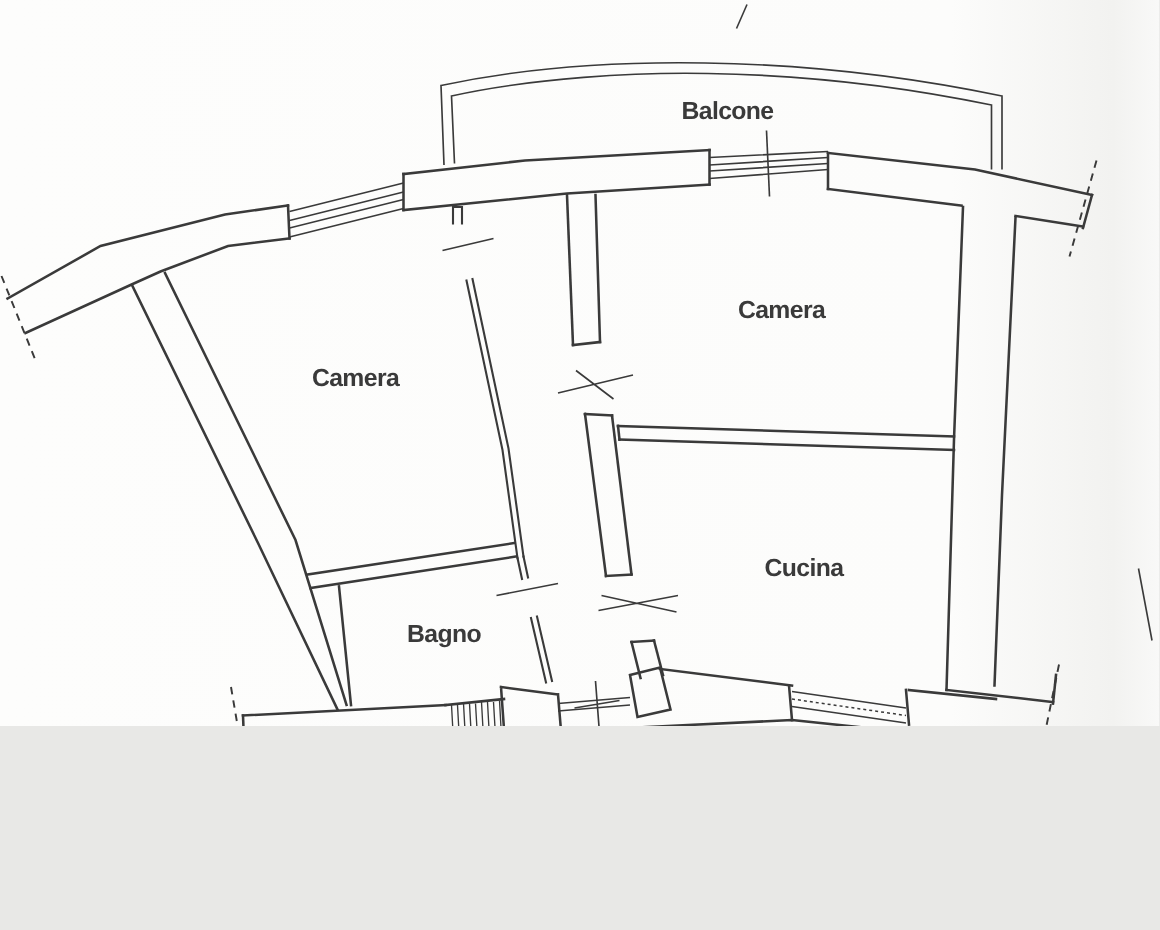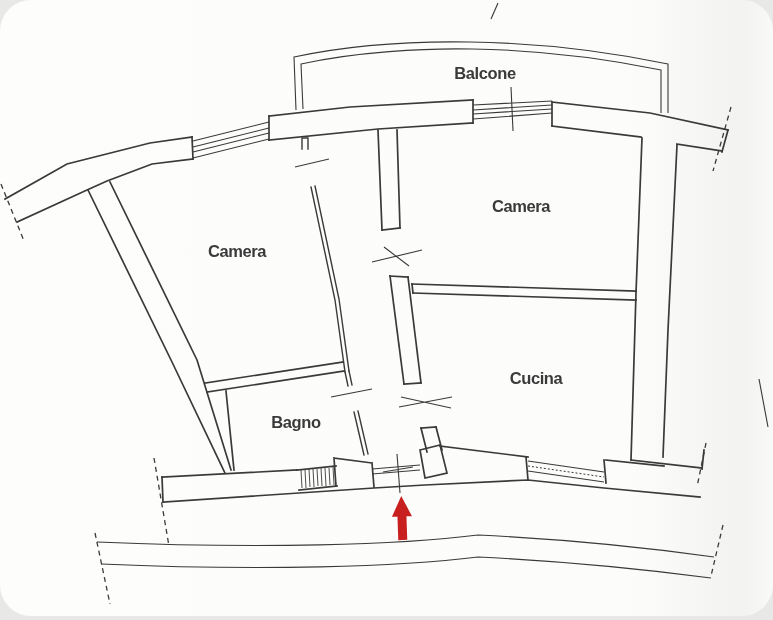--- a/index.html
+++ b/index.html
@@ -1,23 +1,22 @@
 <!DOCTYPE html>
 <html><head>
 <meta charset="utf-8">
 <style>
   html,body{margin:0;padding:0;background:#e8e8e6;}
   .plan-page{
     position:relative;
-    width:773px;height:616px;
+    width:773px;height:484px;
     margin:0 auto;
     background:linear-gradient(90deg,#fdfdfc 0%,#fcfcfb 82%,#f2f2f0 96%,#f9f9f8 100%);
     overflow:hidden;
     font-family:"Liberation Sans", sans-serif;
-    border-radius:31px;
   }
   svg{position:absolute;left:0;top:0;display:block;}
   .room-label{
     font-family:"Liberation Sans", sans-serif;
     font-weight:700;
     font-size:16.5px;
     letter-spacing:-0.4px;
   }
   .w  {stroke-width:1.7;stroke-linecap:square;fill:none;}
   .wm {stroke-width:1.4;stroke-linecap:square;fill:none;}

